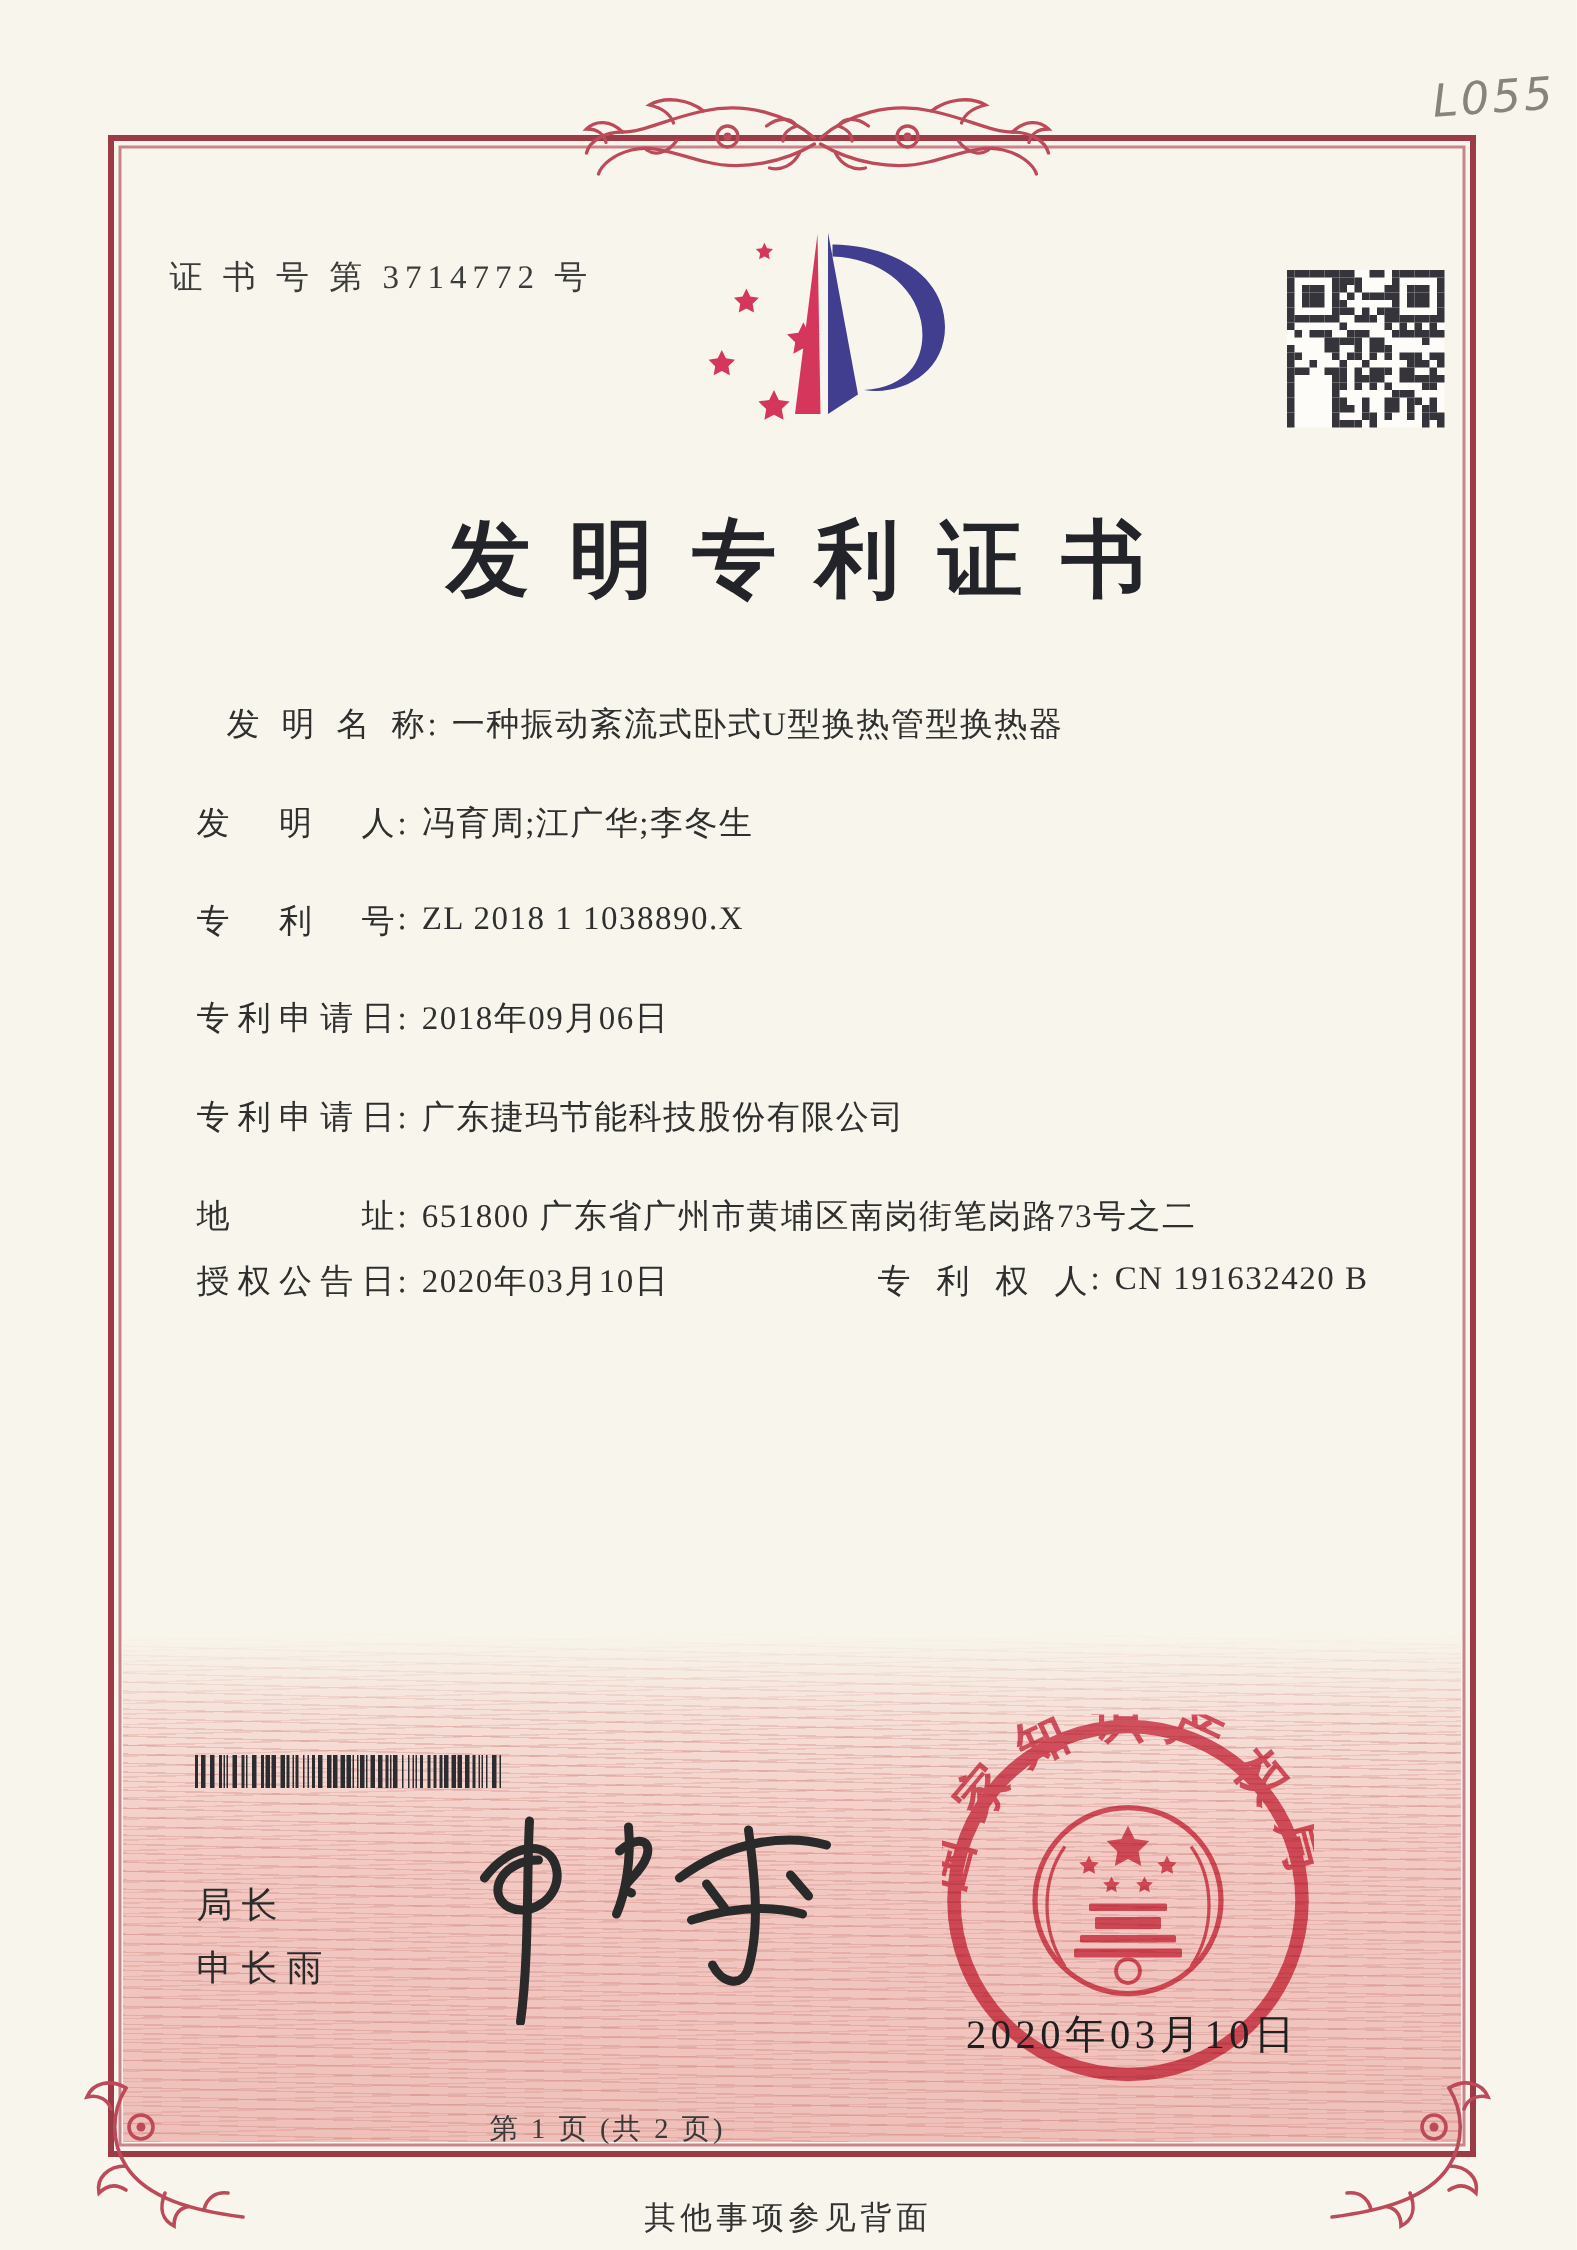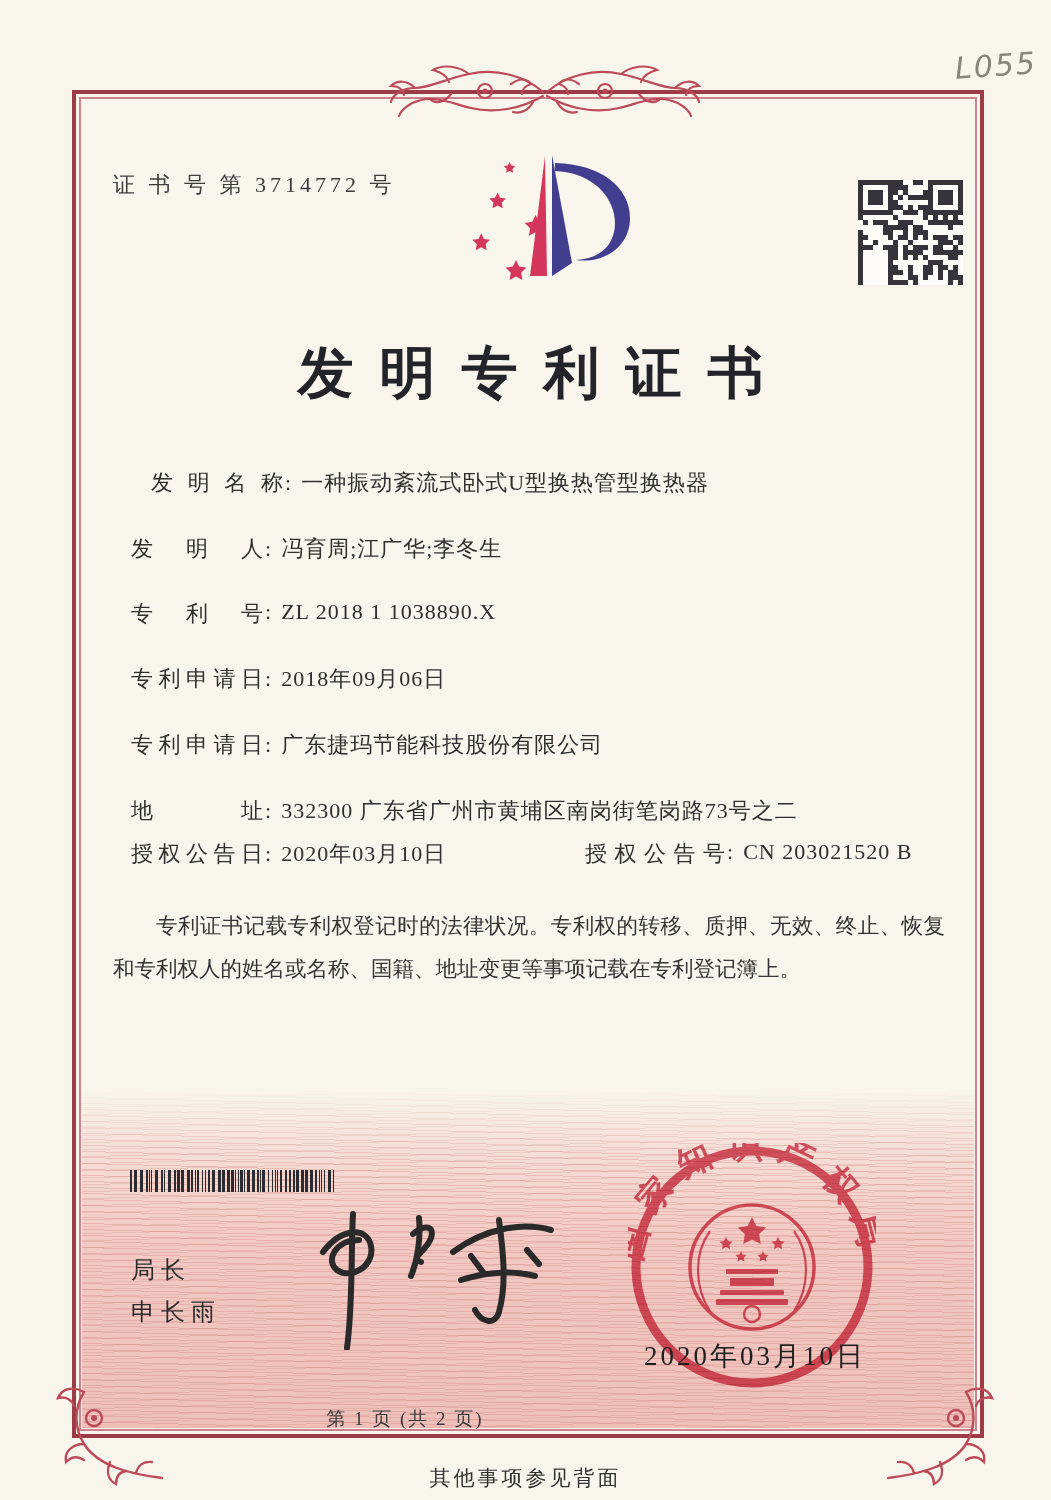--- a/index.html
+++ b/index.html
@@ -588,32 +588,31 @@
   <div class="field-row" style="top:137px;">
     <span class="f-label">专利号</span><span class="f-colon">:</span><span class="f-value">ZL 2018 1 1038890.X</span>
   </div>
   <div class="field-row" style="top:202px;">
     <span class="f-label">专利申请日</span><span class="f-colon">:</span><span class="f-value">2018年09月06日</span>
   </div>
   <div class="field-row" style="top:268px;">
     <span class="f-label">专利申请日</span><span class="f-colon">:</span><span class="f-value">广东捷玛节能科技股份有限公司</span>
   </div>
   <div class="field-row" style="top:334px;">
-    <span class="f-label">地址</span><span class="f-colon">:</span><span class="f-value">332300 广东省广州市黄埔区南岗街笔岗路73号之二</span>
+    <span class="f-label">地址</span><span class="f-colon">:</span><span class="f-value">651800 广东省广州市黄埔区南岗街笔岗路73号之二</span>
   </div>
   <div class="field-row" style="top:377px;">
     <span class="f-label">授权公告日</span><span class="f-colon">:</span><span class="f-value">2020年03月10日</span>
     <span class="grant-no">
-      <span class="f-label" style="width:140px;">授权公告号</span><span class="f-colon">:</span><span class="f-value">CN 203021520 B</span>
+      <span class="f-label" style="width:140px;">专利权人</span><span class="f-colon">:</span><span class="f-value">CN 191632420 B</span>
     </span>
   </div>
 </div>
 
 <div class="abs paras">
-  <p>专利证书记载专利权登记时的法律状况。专利权的转移、质押、无效、终止、恢复和专利权人的姓名或名称、国籍、地址变更等事项记载在专利登记簿上。</p>
 </div>
 
 <div class="abs barcode" id="barcode">
     <span style="width: 2px;"></span>
     <i style="width: 2px;"></i>
     <span style="width: 3px;"></span>
     <i style="width: 3px;"></i>
     <span style="width: 3px;"></span>
     <i style="width: 3px;"></i>
     <span style="width: 2px;"></span>

